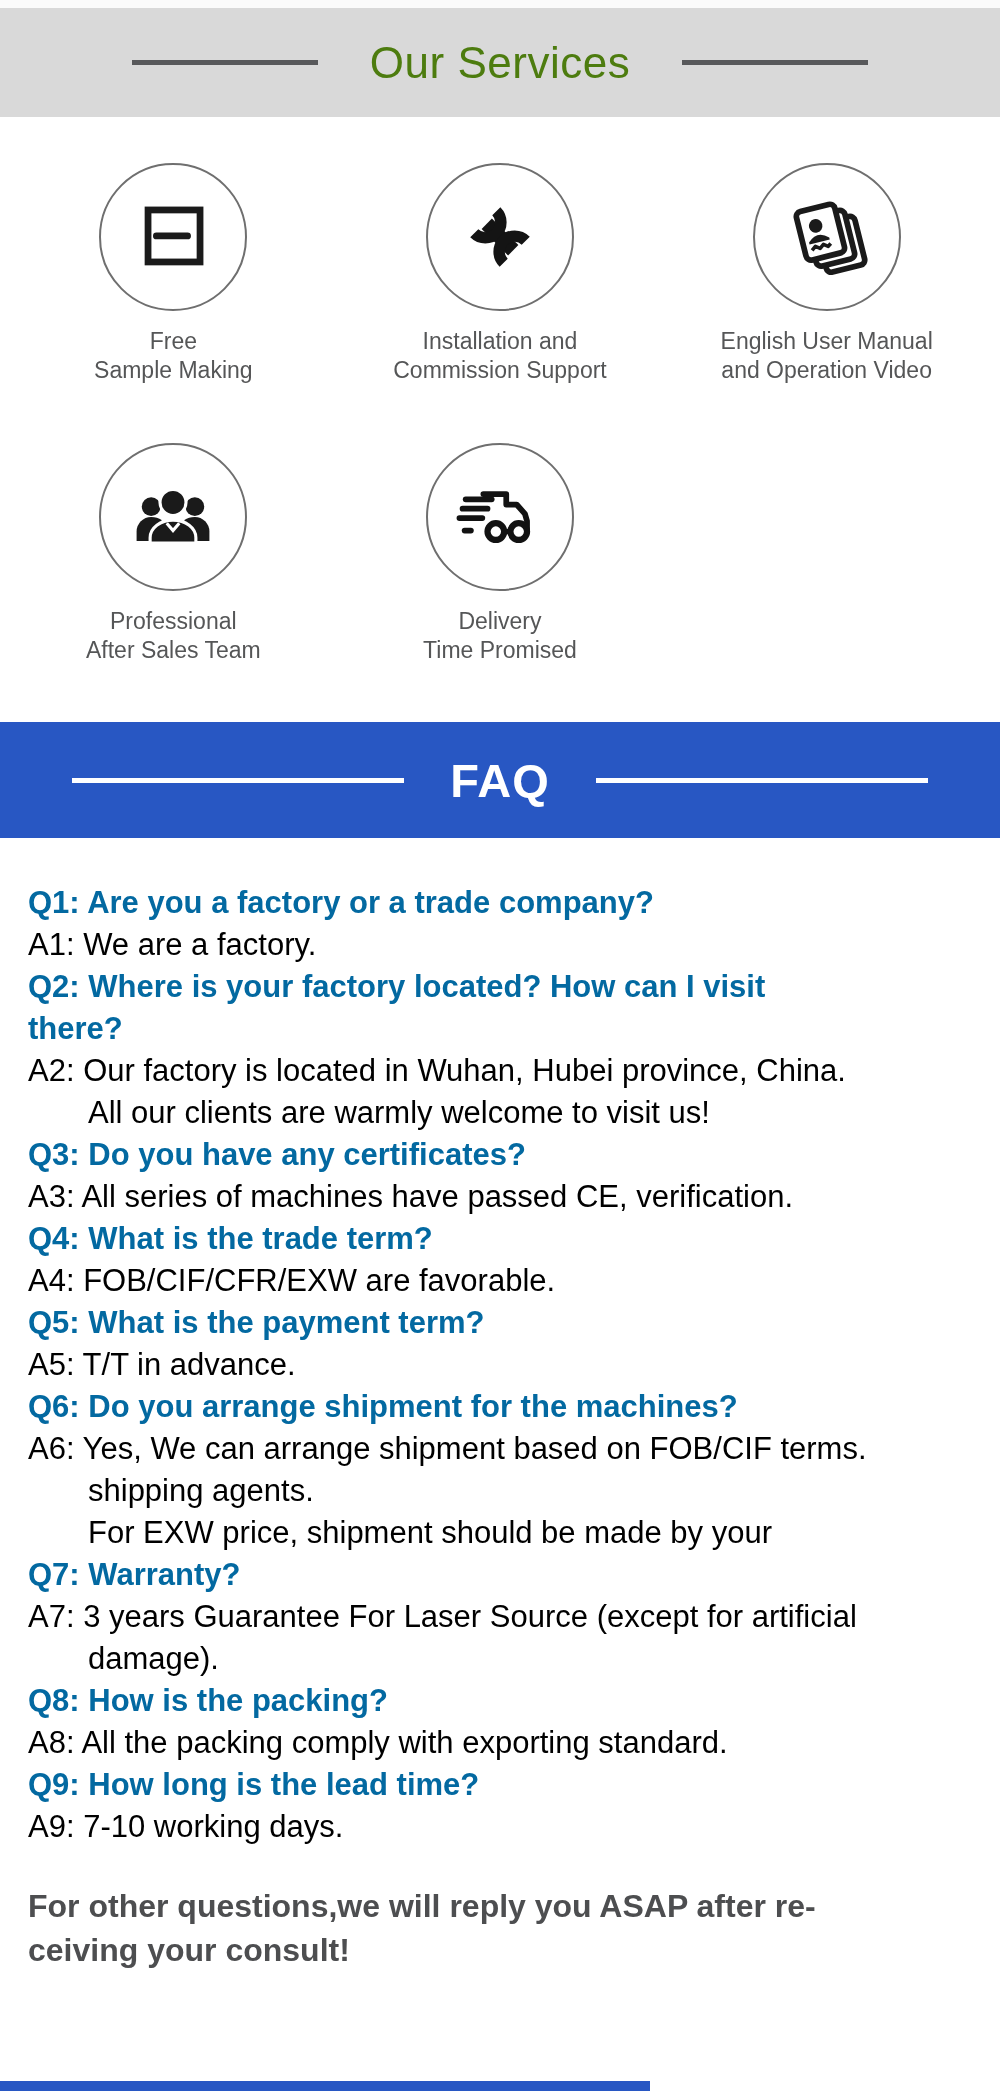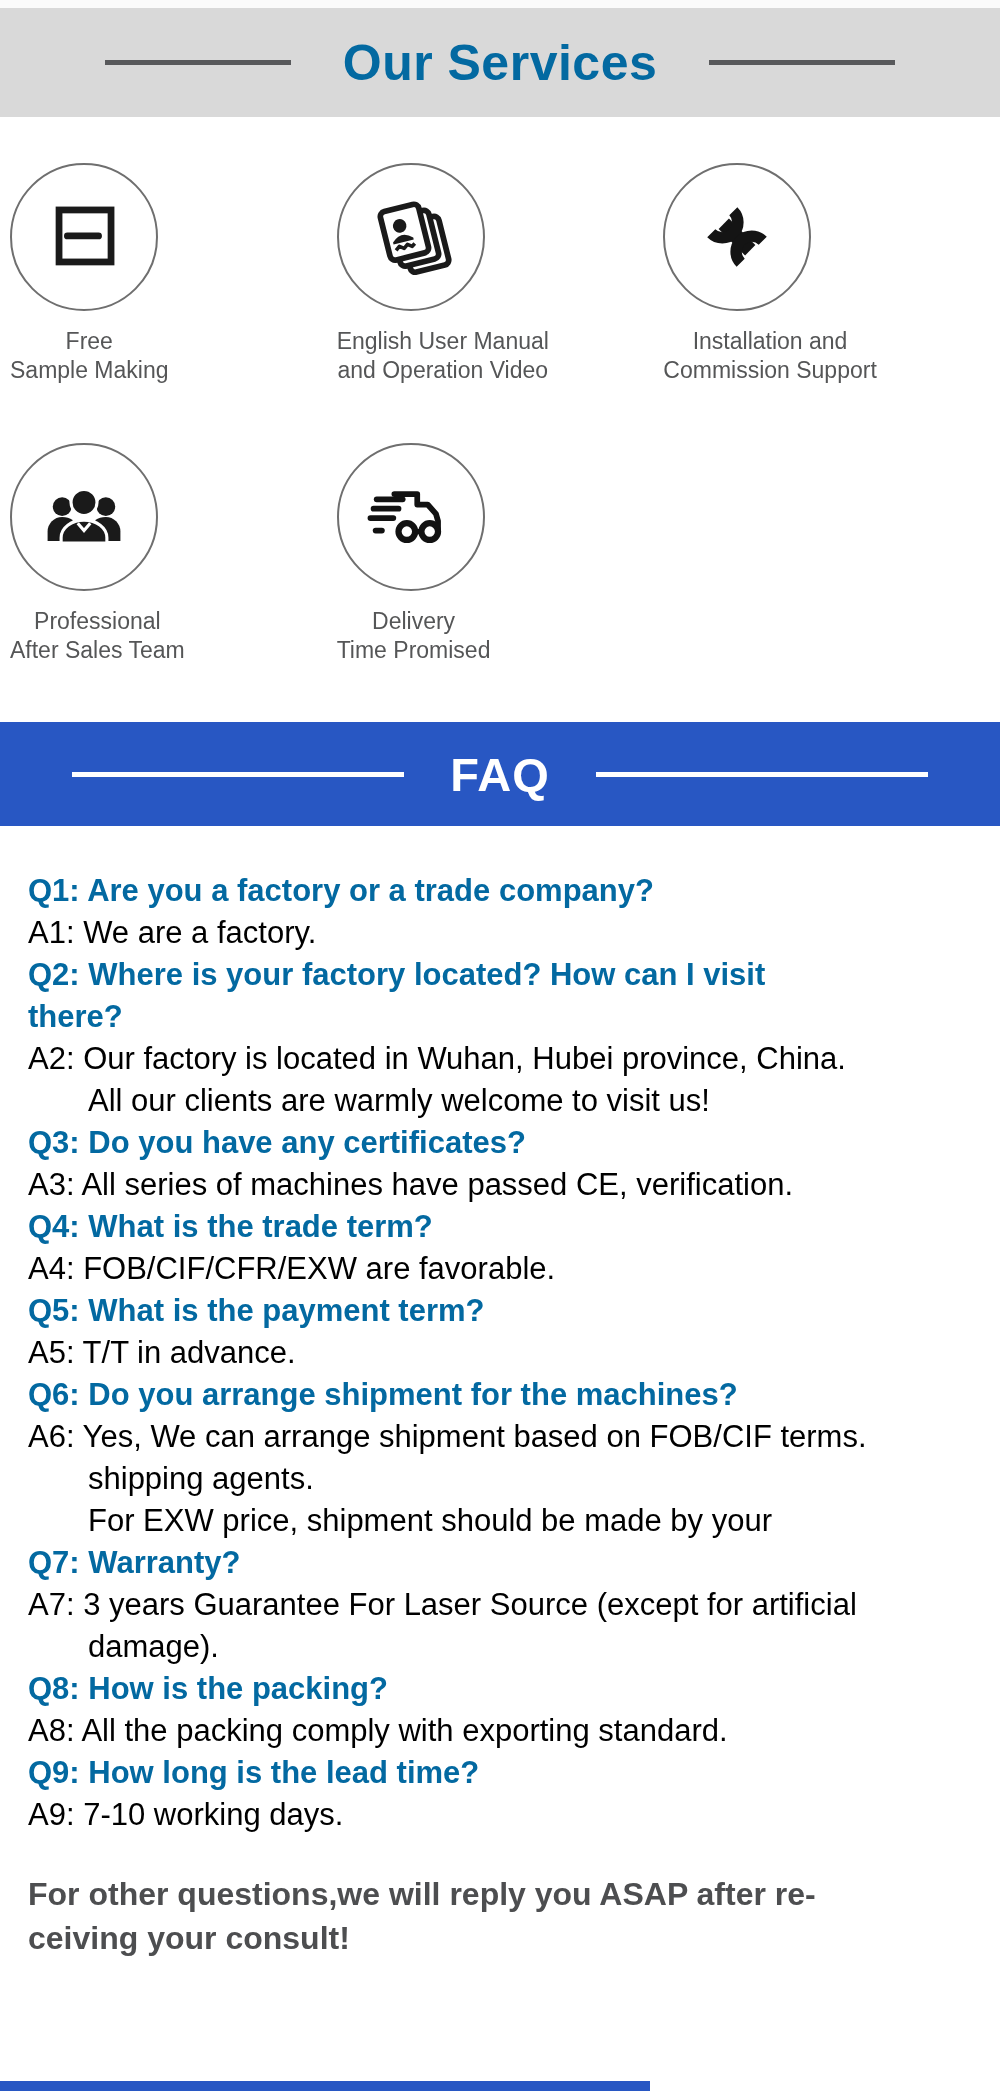--- a/index.html
+++ b/index.html
@@ -9,41 +9,41 @@
     -webkit-font-smoothing:antialiased;position:relative;
   }
   
   .top-gap{height:8px;background:#fbfbfb;}
   .band{
     height:109px;background:#d9d9d9;
     display:flex;align-items:center;justify-content:center;gap:52px;
   }
   .band .rule{width:186px;height:5px;background:#58595b;}
   .band .title{
-    font-size:50px;font-weight:bold;color:#0369a1;letter-spacing:.5px;
+    font-size:44px;font-weight:normal;color:#4d7c0f;letter-spacing:.5px;
   }
   
   .services{
     display:grid;grid-template-columns:repeat(3,1fr);
     padding:46px 10px 57px 10px;row-gap:58px;
   }
-  .svc{display:flex;flex-direction:column;align-items:flex-start;}
+  .svc{display:flex;flex-direction:column;align-items:center;}
   .circle{
     width:148px;height:148px;border-radius:50%;
     border:2px solid #6f6f6f;box-sizing:border-box;
     display:flex;align-items:center;justify-content:center;background:#fff;
   }
   .circle svg{width:104px;height:104px;}
   .svc-label{
     margin-top:16px;text-align:center;color:#555657;
     font-size:23px;line-height:29px;
   }
   
   .faq-banner{
-    height:104px;display:flex;align-items:center;justify-content:center;gap:46px;
+    height:116px;display:flex;align-items:center;justify-content:center;gap:46px;
   }
   .faq-banner .rule{width:332px;height:5px;background:#ffffff;}
   .faq-banner .faq-title{
     color:#ffffff;font-size:47px;font-weight:bold;letter-spacing:1px;
   }
   
   .faq-body{padding:44px 28px 0 28px;color:#666668;}
   .line{font-size:31px;line-height:42px;white-space:nowrap;}
   .line.q{font-weight:bold;color:#0369a1;}
   .line.a{color:#000000;}
@@ -78,48 +78,48 @@
         </svg>
       </div>
       <div class="svc-label">
         <div>Free</div>
         <div>Sample Making</div>
       </div>
     </div>
     <div class="svc">
       <div class="circle">
         <svg viewBox="0 0 100 100">
+          <g transform="rotate(45 50 50)" stroke="#141414" fill="none">
+            <line x1="32" y1="50" x2="68" y2="50" stroke-width="14"></line>
+            <path d="M30 35 a15 15 0 0 1 0 30" stroke-width="11"></path>
+            <path d="M70 35 a15 15 0 1 0 0 30" stroke-width="11"></path>
+          </g>
+        </svg>
+      </div>
+      <div class="svc-label">
+        <div>Installation and</div>
+        <div>Commission Support</div>
+      </div>
+    </div>
+    <div class="svc">
+      <div class="circle">
+        <svg viewBox="0 0 100 100">
           <g transform="rotate(-14 50 50)" stroke="#1a1a1a" stroke-linejoin="round">
             <rect x="42" y="36" width="38" height="48" rx="5" fill="#fff" stroke-width="5.5"></rect>
             <rect x="34" y="28" width="38" height="48" rx="5" fill="#fff" stroke-width="5.5"></rect>
             <rect x="26" y="20" width="38" height="48" rx="5" fill="#fff" stroke-width="5.5"></rect>
             <circle cx="42" cy="37" r="6.5" fill="#1a1a1a" stroke="none"></circle>
             <path d="M32 51 q10 -10 20 0 v2 h-20 z" fill="#1a1a1a" stroke="none"></path>
             <path d="M33 59 l4 -3 4 3 4 -3 4 3 3 -2" fill="none" stroke-width="3.5"></path>
           </g>
         </svg>
       </div>
       <div class="svc-label">
         <div>English User Manual</div>
         <div>and Operation Video</div>
-      </div>
-    </div>
-    <div class="svc">
-      <div class="circle">
-        <svg viewBox="0 0 100 100">
-          <g transform="rotate(45 50 50)" stroke="#141414" fill="none">
-            <line x1="32" y1="50" x2="68" y2="50" stroke-width="14"></line>
-            <path d="M30 35 a15 15 0 0 1 0 30" stroke-width="11"></path>
-            <path d="M70 35 a15 15 0 1 0 0 30" stroke-width="11"></path>
-          </g>
-        </svg>
-      </div>
-      <div class="svc-label">
-        <div>Installation and</div>
-        <div>Commission Support</div>
       </div>
     </div>
     <div class="svc">
       <div class="circle">
         <svg viewBox="0 0 100 100">
           <g fill="#1a1a1a">
             <circle cx="29" cy="40" r="9"></circle>
             <path d="M15 73 v-9 a14 14 0 0 1 14 -14 q6 0 10 3 v20 z"></path>
             <circle cx="71" cy="40" r="9"></circle>
             <path d="M85 73 v-9 a14 14 0 0 0 -14 -14 q-6 0 -10 3 v20 z"></path>

